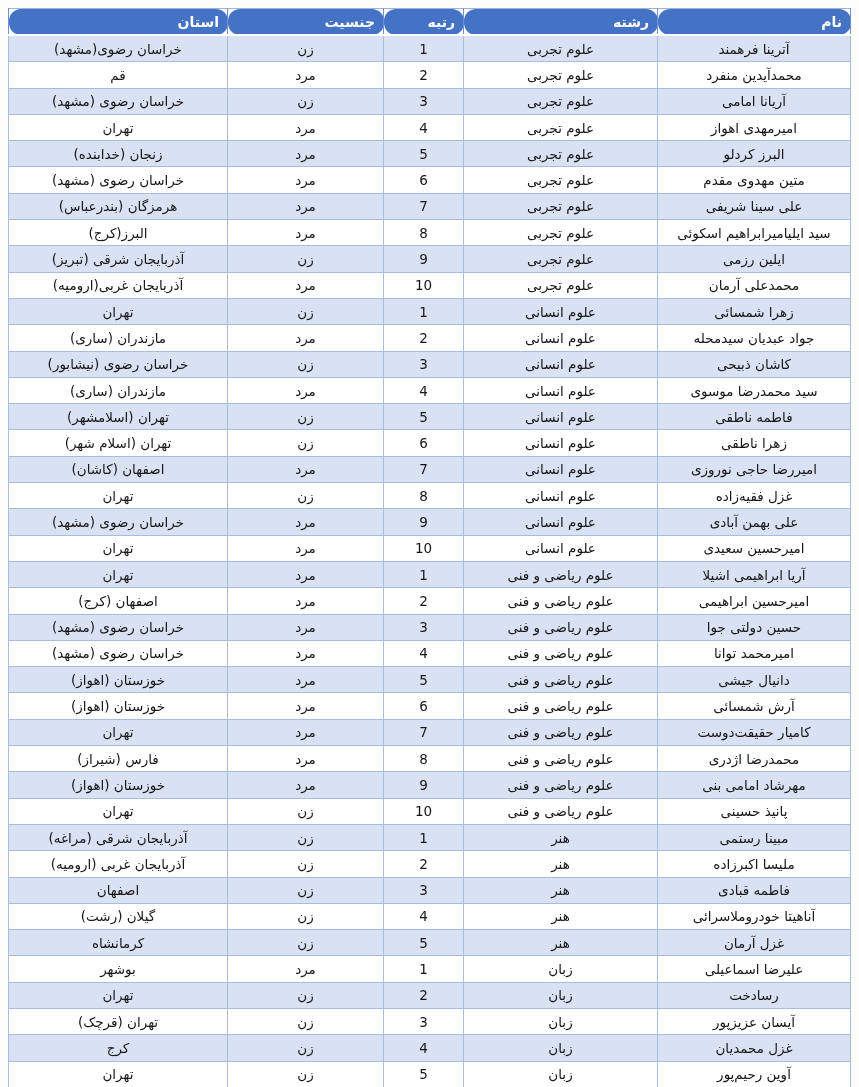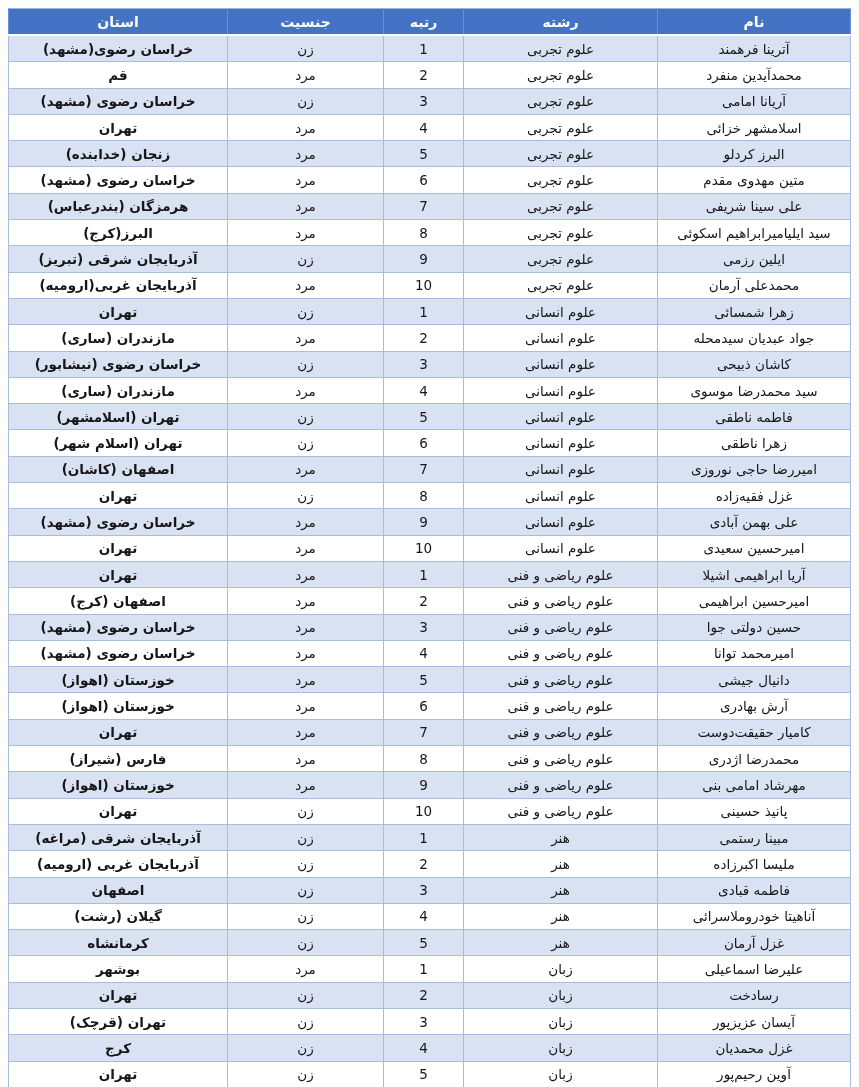--- a/index.html
+++ b/index.html
@@ -23,45 +23,46 @@
     margin: 8px 0 0 8px;
     direction: rtl;
     border: 1px solid #9fb4d8;
   }
   thead th {
     background: #4472c4;
     color: #ffffff;
     font-weight: bold;
     font-size: 14px;
     height: 25px;
-    text-align: center;
+    text-align: right;
     border-left: 1px solid #6e90d6;
     border-right: 1px solid #6e90d6;
     border-bottom: 2px solid #ffffff;
-    padding: 0 16px;
+    padding: 0 8px;
     overflow: hidden;
     white-space: nowrap;
+    border-radius: 12px;
   }
   tbody td {
     border: 1px solid #a8bcde;
     font-size: 13.5px;
     color: #161616;
     height: 25.3px;
     text-align: center;
     vertical-align: middle;
     padding: 0 4px;
     background: #ffffff;
     overflow: hidden;
     white-space: nowrap;
   }
   tbody tr.band td {
     background: #d9e2f3;
   }
   tbody td[data-name="cell-province"] {
-    font-weight: bold;
+    font-weight: normal;
   }
 </style>
 </head>
 <body>
 
 <div class="page" data-name="page">
   <table class="ranking-table" data-name="ranking-table" dir="rtl">
     <colgroup>
       <col style="width:193px">
       <col style="width:194px">
@@ -94,21 +95,21 @@
           <td data-name="cell-province">قم</td>
         </tr>
         <tr data-name="table-row" class="band">
           <td data-name="cell-name">آریانا امامی</td>
           <td data-name="cell-field">علوم تجربی</td>
           <td data-name="cell-rank">3</td>
           <td data-name="cell-gender">زن</td>
           <td data-name="cell-province">خراسان رضوی (مشهد)</td>
         </tr>
         <tr data-name="table-row">
-          <td data-name="cell-name">اسلامشهر خزائی</td>
+          <td data-name="cell-name">امیرمهدی اهواز</td>
           <td data-name="cell-field">علوم تجربی</td>
           <td data-name="cell-rank">4</td>
           <td data-name="cell-gender">مرد</td>
           <td data-name="cell-province">تهران</td>
         </tr>
         <tr data-name="table-row" class="band">
           <td data-name="cell-name">البرز کردلو</td>
           <td data-name="cell-field">علوم تجربی</td>
           <td data-name="cell-rank">5</td>
           <td data-name="cell-gender">مرد</td>
@@ -248,21 +249,21 @@
           <td data-name="cell-province">خراسان رضوی (مشهد)</td>
         </tr>
         <tr data-name="table-row" class="band">
           <td data-name="cell-name">دانیال جیشی</td>
           <td data-name="cell-field">علوم ریاضی و فنی</td>
           <td data-name="cell-rank">5</td>
           <td data-name="cell-gender">مرد</td>
           <td data-name="cell-province">خوزستان (اهواز)</td>
         </tr>
         <tr data-name="table-row">
-          <td data-name="cell-name">آرش بهادری</td>
+          <td data-name="cell-name">آرش شمسائی</td>
           <td data-name="cell-field">علوم ریاضی و فنی</td>
           <td data-name="cell-rank">6</td>
           <td data-name="cell-gender">مرد</td>
           <td data-name="cell-province">خوزستان (اهواز)</td>
         </tr>
         <tr data-name="table-row" class="band">
           <td data-name="cell-name">کامیار حقیقت‌دوست</td>
           <td data-name="cell-field">علوم ریاضی و فنی</td>
           <td data-name="cell-rank">7</td>
           <td data-name="cell-gender">مرد</td>

